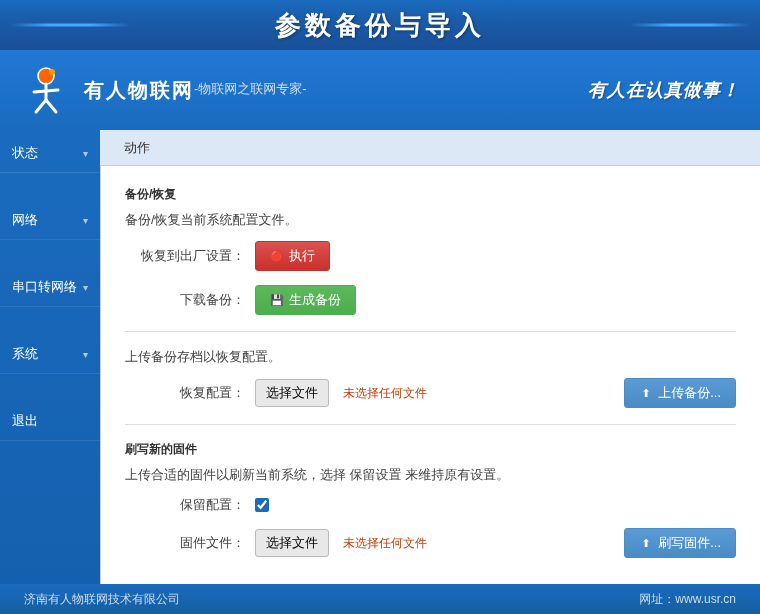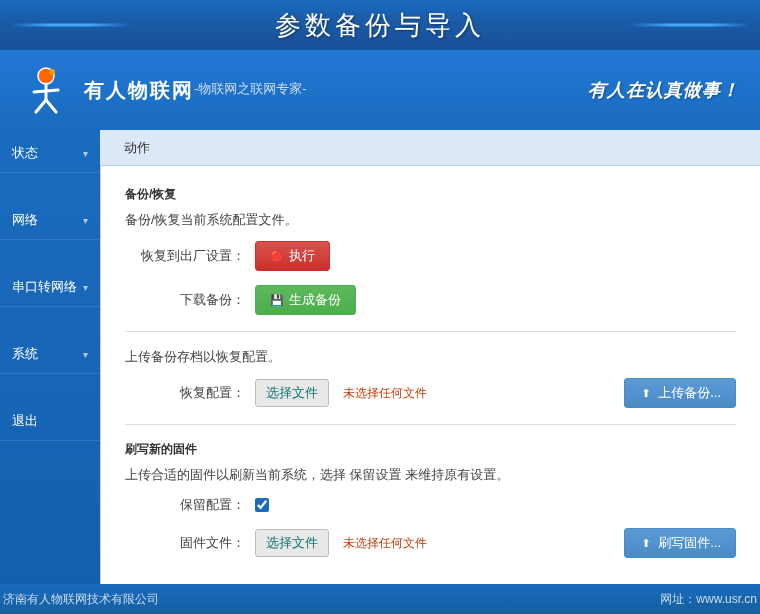--- a/index.html
+++ b/index.html
@@ -21,21 +21,21 @@
       transform: translateY(-50%);
       width: 120px;
       height: 3px;
       background: linear-gradient(90deg, transparent, #4af, #4af, transparent);
     }
     .top-header::before { left: 10px; }
     .top-header::after { right: 10px; }
     .top-title {
       color: #fff;
       font-size: 26px;
-      font-weight: normal;
+      font-weight: bold;
       letter-spacing: 4px;
       text-shadow: 1px 1px 3px rgba(0,0,0,0.4);
     }
 
     
     .brand-bar {
       background: linear-gradient(180deg, #2178d4 0%, #1a6bbf 100%);
       height: 80px;
       display: flex;
       align-items: center;
@@ -203,21 +203,21 @@
     
     .file-select-btn {
       display: inline-flex;
       align-items: center;
       padding: 4px 10px;
       background: #e8e8e8;
       border: 1px solid #bbb;
       border-radius: 3px;
       cursor: pointer;
       font-size: 13px;
-      color: #0f766e;
+      color: #000000;
       white-space: nowrap;
     }
     .file-hint {
       color: #c2410c;
       font-size: 12px;
       margin-left: 4px;
     }
 
     
     .checkbox-input {
@@ -226,21 +226,21 @@
       accent-color: #1a6bbf;
     }
 
     
     .footer {
       height: 30px;
       background: linear-gradient(180deg, #1a6bbf, #155fa0);
       display: flex;
       align-items: center;
       justify-content: space-between;
-      padding: 0 3px;
+      padding: 0 24px;
       color: #cde;
       font-size: 12px;
     }
 
     
     .content-scroll::-webkit-scrollbar { width: 10px; }
     .content-scroll::-webkit-scrollbar-track { background: #dce8f5; }
     .content-scroll::-webkit-scrollbar-thumb { background: #a0b8d0; border-radius: 2px; }
   </style>
 </head>

